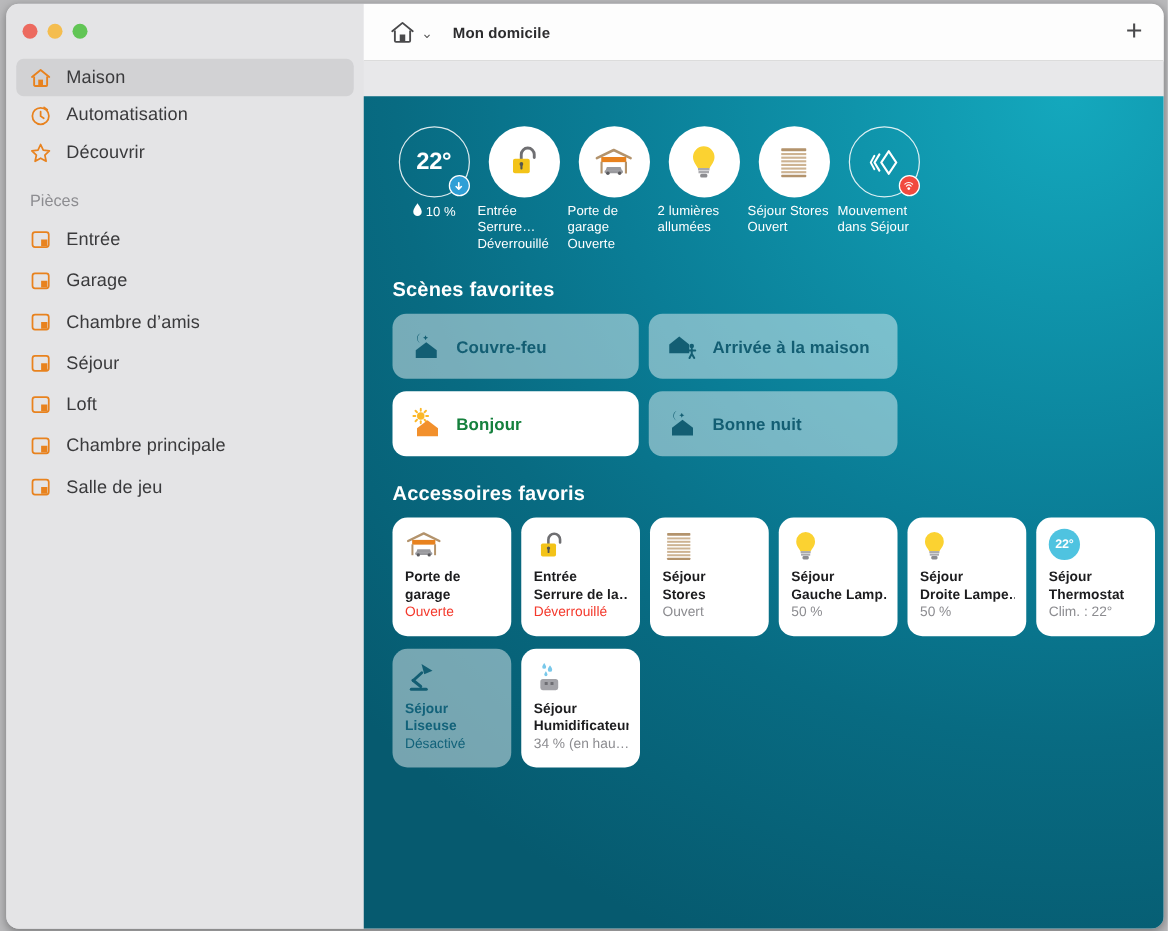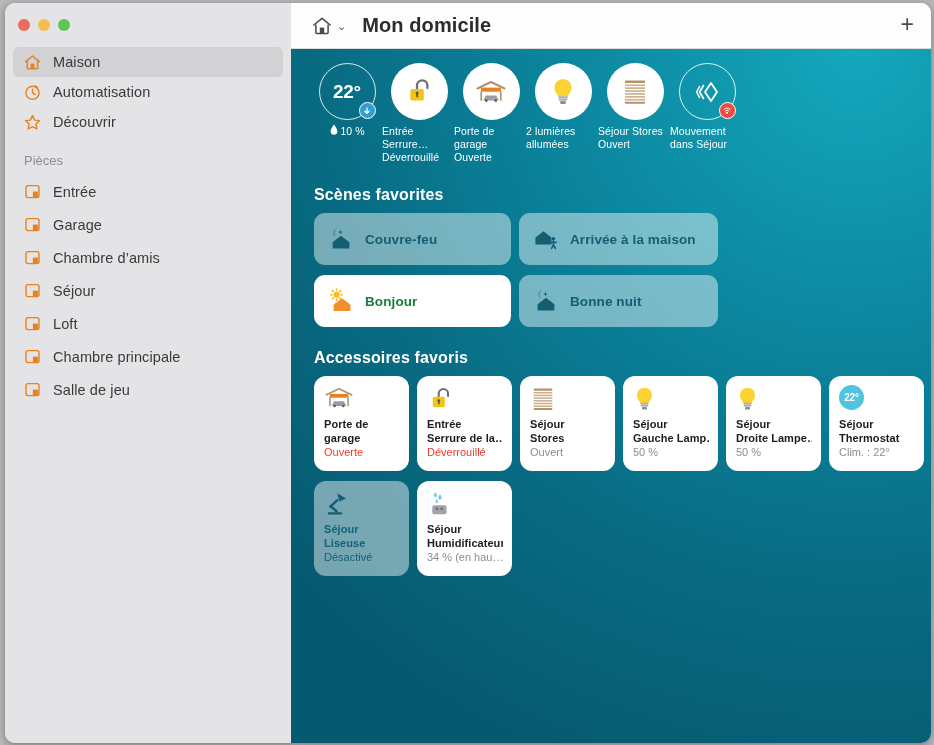--- a/index.html
+++ b/index.html
@@ -68,35 +68,35 @@
     border-bottom: 1px solid #dcdcdc;
     display: flex; align-items: center;
     padding: 0 17px 0 19px;
   }
   .tb-home-icon { width: 24px; height: 24px; margin-right: 3px; }
   .tb-chevron {
     font-size: 11px; color: #555; margin-right: 16px;
     transform: translateY(1px);
   }
   #tb-title {
-    font-size: 20px; font-weight: 700; color: #2c2c2e;
+    font-size: 12px; font-weight: 700; color: #2c2c2e;
     letter-spacing: 0.1px;
   }
   #tb-add {
     margin-left: auto; font-size: 23px; font-weight: 300;
     color: #4a4a4c; line-height: 1; padding-bottom: 3px;
     cursor: default;
   }
 
   #content {
     flex: 1; min-height: 0;
     background:
       radial-gradient(120% 110% at 88% 0%, #14a8bd 0%, #0f94ab 22%, #0a7d96 48%, #086b82 70%, #065a6f 100%);
-    padding: 14px 17px 0 18px;
-    overflow: hidden; position: relative;
+    padding: 24px 17px 0 18px;
+    overflow: hidden; position: relative; margin-top: 28px;
   }
 
   
   #status-strip {
     display: flex; gap: 0px; align-items: flex-start;
     padding-left: 2px;
   }
   .status-cell {
     width: 72px; display: flex; flex-direction: column;
     align-items: center; cursor: default;

